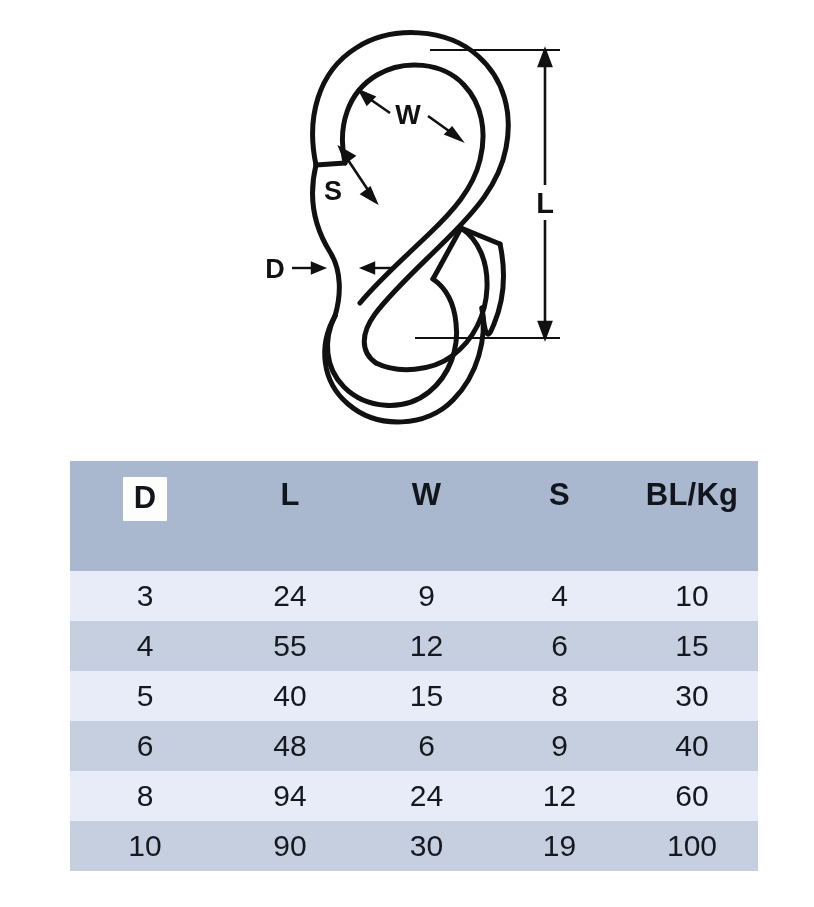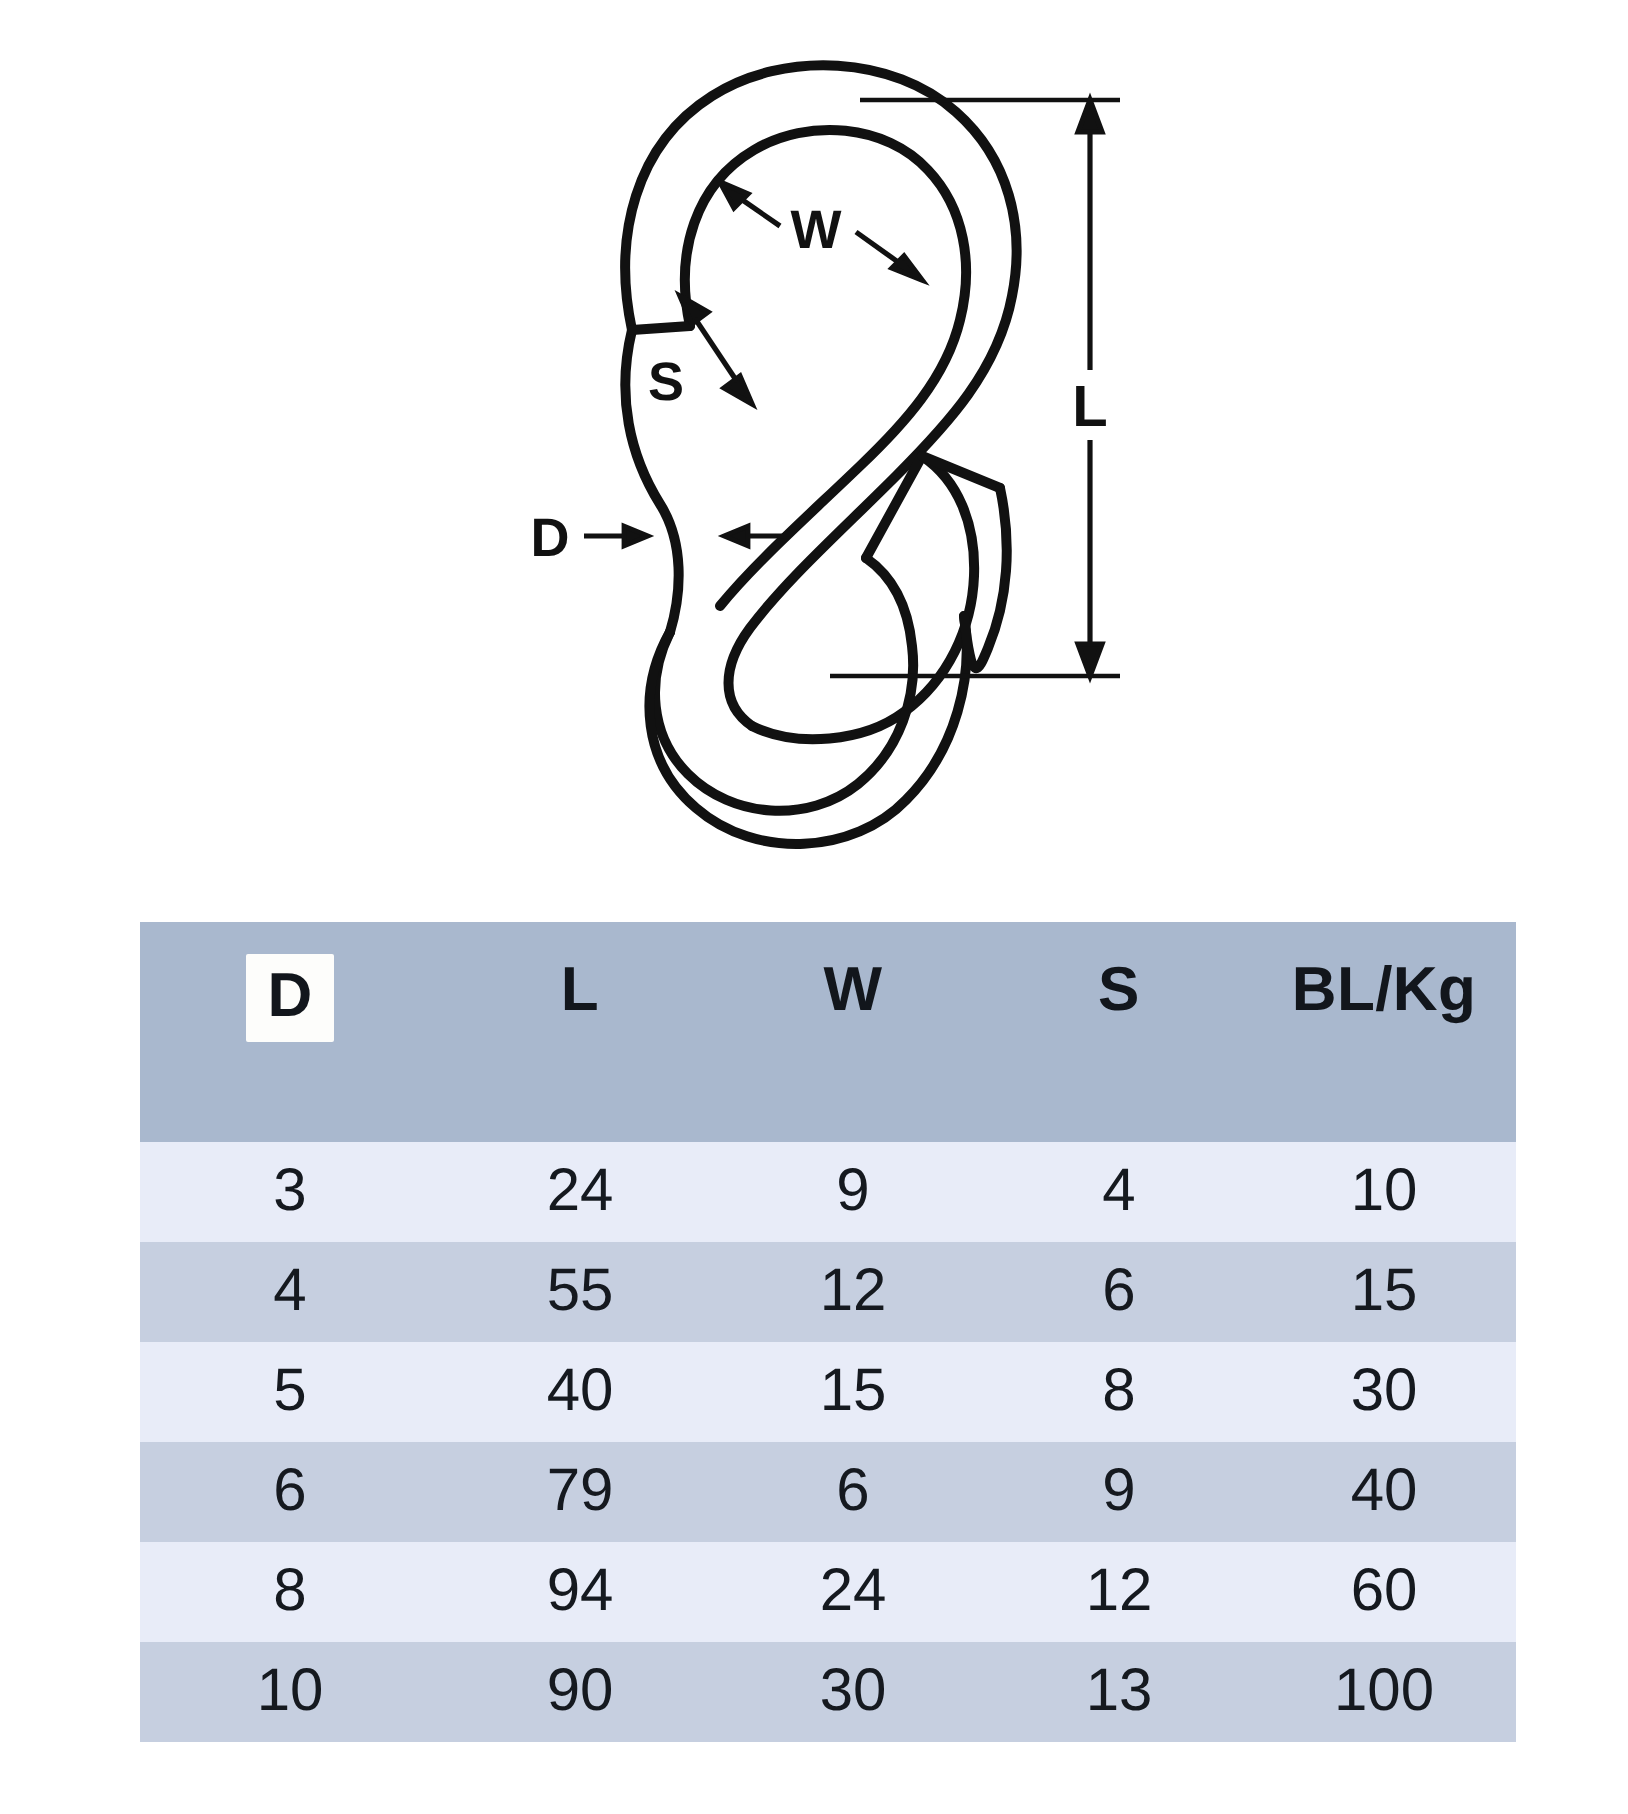--- a/index.html
+++ b/index.html
@@ -222,34 +222,34 @@
       </tr>
       <tr class="row-light">
         <td>5</td>
         <td>40</td>
         <td>15</td>
         <td>8</td>
         <td>30</td>
       </tr>
       <tr class="row-dark">
         <td>6</td>
-        <td>79</td>
+        <td>48</td>
         <td>6</td>
         <td>9</td>
         <td>40</td>
       </tr>
       <tr class="row-light">
         <td>8</td>
         <td>94</td>
         <td>24</td>
         <td>12</td>
         <td>60</td>
       </tr>
       <tr class="row-dark">
         <td>10</td>
         <td>90</td>
         <td>30</td>
-        <td>13</td>
+        <td>19</td>
         <td>100</td>
       </tr>
     </tbody>
   </table>
 </div>
 
 </body></html>

